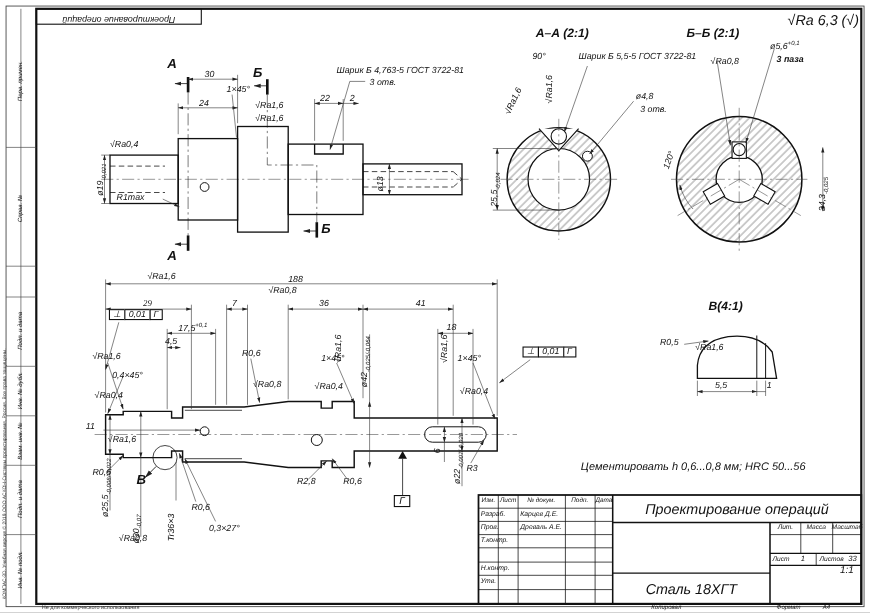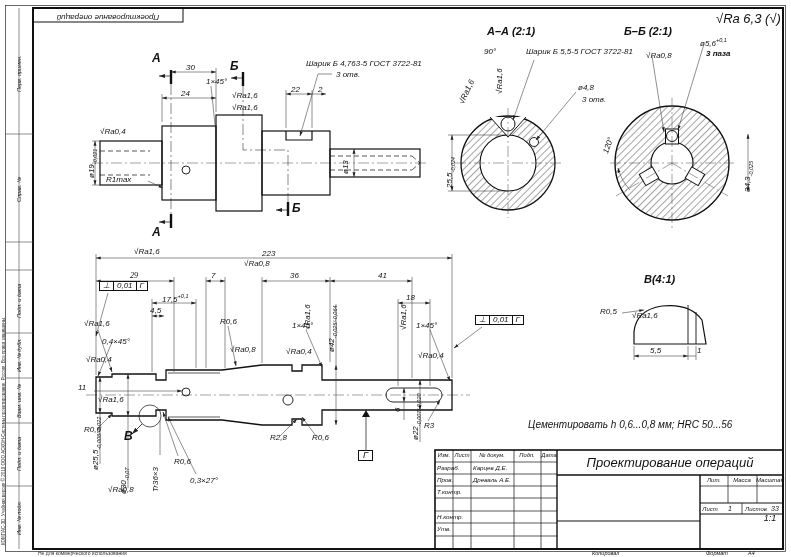--- a/index.html
+++ b/index.html
@@ -270,20 +270,21 @@
 
   <div class="tb" style="left:437px;top:464px;font-size:6.2px">Разраб.</div>
   <div class="tb" style="left:473px;top:464px;font-size:6.2px">Карцев Д.Е.</div>
   <div class="tb" style="left:437px;top:476px;font-size:6.2px">Пров.</div>
   <div class="tb" style="left:473px;top:476px;font-size:6.2px">Древаль А.Е.</div>
   <div class="tb" style="left:437px;top:488px;font-size:6.2px">Т.контр.</div>
   <div class="tb" style="left:437px;top:513px;font-size:6.2px">Н.контр.</div>
   <div class="tb" style="left:437px;top:525px;font-size:6.2px">Утв.</div>
 
   <div class="tb cell-center" style="left:557px;top:450px;width:226px;height:25px;font-size:13px">Проектирование операций</div>
+  <div class="tb cell-center" style="left:557px;top:521px;width:143px;height:28px;font-size:13px">Сталь 18ХГТ</div>
 
   <div class="tb tc" style="left:714px;top:477px;font-size:6px">Лит.</div>
   <div class="tb tc" style="left:742px;top:477px;font-size:6px">Масса</div>
   <div class="tb tc" style="left:770px;top:477px;font-size:6px">Масштаб</div>
   <div class="tb tc" style="left:770px;top:513px;font-size:9px">1:1</div>
   <div class="tb tc" style="left:710px;top:506px;font-size:6px">Лист</div>
   <div class="tb tc" style="left:730px;top:505px;font-size:7px">1</div>
   <div class="tb tc" style="left:756px;top:506px;font-size:6px">Листов</div>
   <div class="tb tc" style="left:775px;top:505px;font-size:7px">33</div>
 
@@ -318,21 +319,21 @@
       <div class="lbl " style="left: 496px; top: 94px; transform: rotate(-90deg);">√Ra1,6</div>
       <div class="lbl " style="left: 446px; top: 188px; transform: rotate(-90deg);">25,5<sub>-0,024</sub></div>
       <div class="lbl title" style="left: 624px; top: 26px;">Б–Б (2:1)</div>
       <div class="lbl corner" style="left: 716px; top: 12px;">√Ra 6,3 (√)</div>
       <div class="lbl " style="left: 700px; top: 38px;">ø5,6<sup>+0,1</sup></div>
       <div class="lbl " style="left: 706px; top: 50px; font-weight: bold;">3 паза</div>
       <div class="lbl " style="left: 646px; top: 52px;">√Ra0,8</div>
       <div class="lbl " style="left: 602px; top: 152px; transform: rotate(-70deg);">120°</div>
       <div class="lbl " style="left: 744px; top: 192px; transform: rotate(-90deg);">34,3<sub>-0,025</sub></div>
       <div class="lbl " style="left: 134px; top: 248px;">√Ra1,6</div>
-      <div class="lbl " style="left: 262px; top: 250px;">223</div>
+      <div class="lbl " style="left: 262px; top: 250px;">188</div>
       <div class="lbl " style="left: 130px; top: 272px; font-family: Liberation Serif, serif;">29</div>
       <div class="lbl " style="left: 211px; top: 272px;">7</div>
       <div class="lbl " style="left: 244px; top: 260px;">√Ra0,8</div>
       <div class="lbl " style="left: 290px; top: 272px;">36</div>
       <div class="lbl " style="left: 378px; top: 272px;">41</div>
       <div class="lbl " style="left: 162px; top: 294px;">17,5<sup>+0,1</sup></div>
       <div class="lbl " style="left: 150px; top: 307px;">4,5</div>
       <div class="lbl " style="left: 84px; top: 320px;">√Ra1,6</div>
       <div class="lbl " style="left: 102px; top: 338px;">0,4×45°</div>
       <div class="lbl " style="left: 86px; top: 356px;">√Ra0,4</div>

